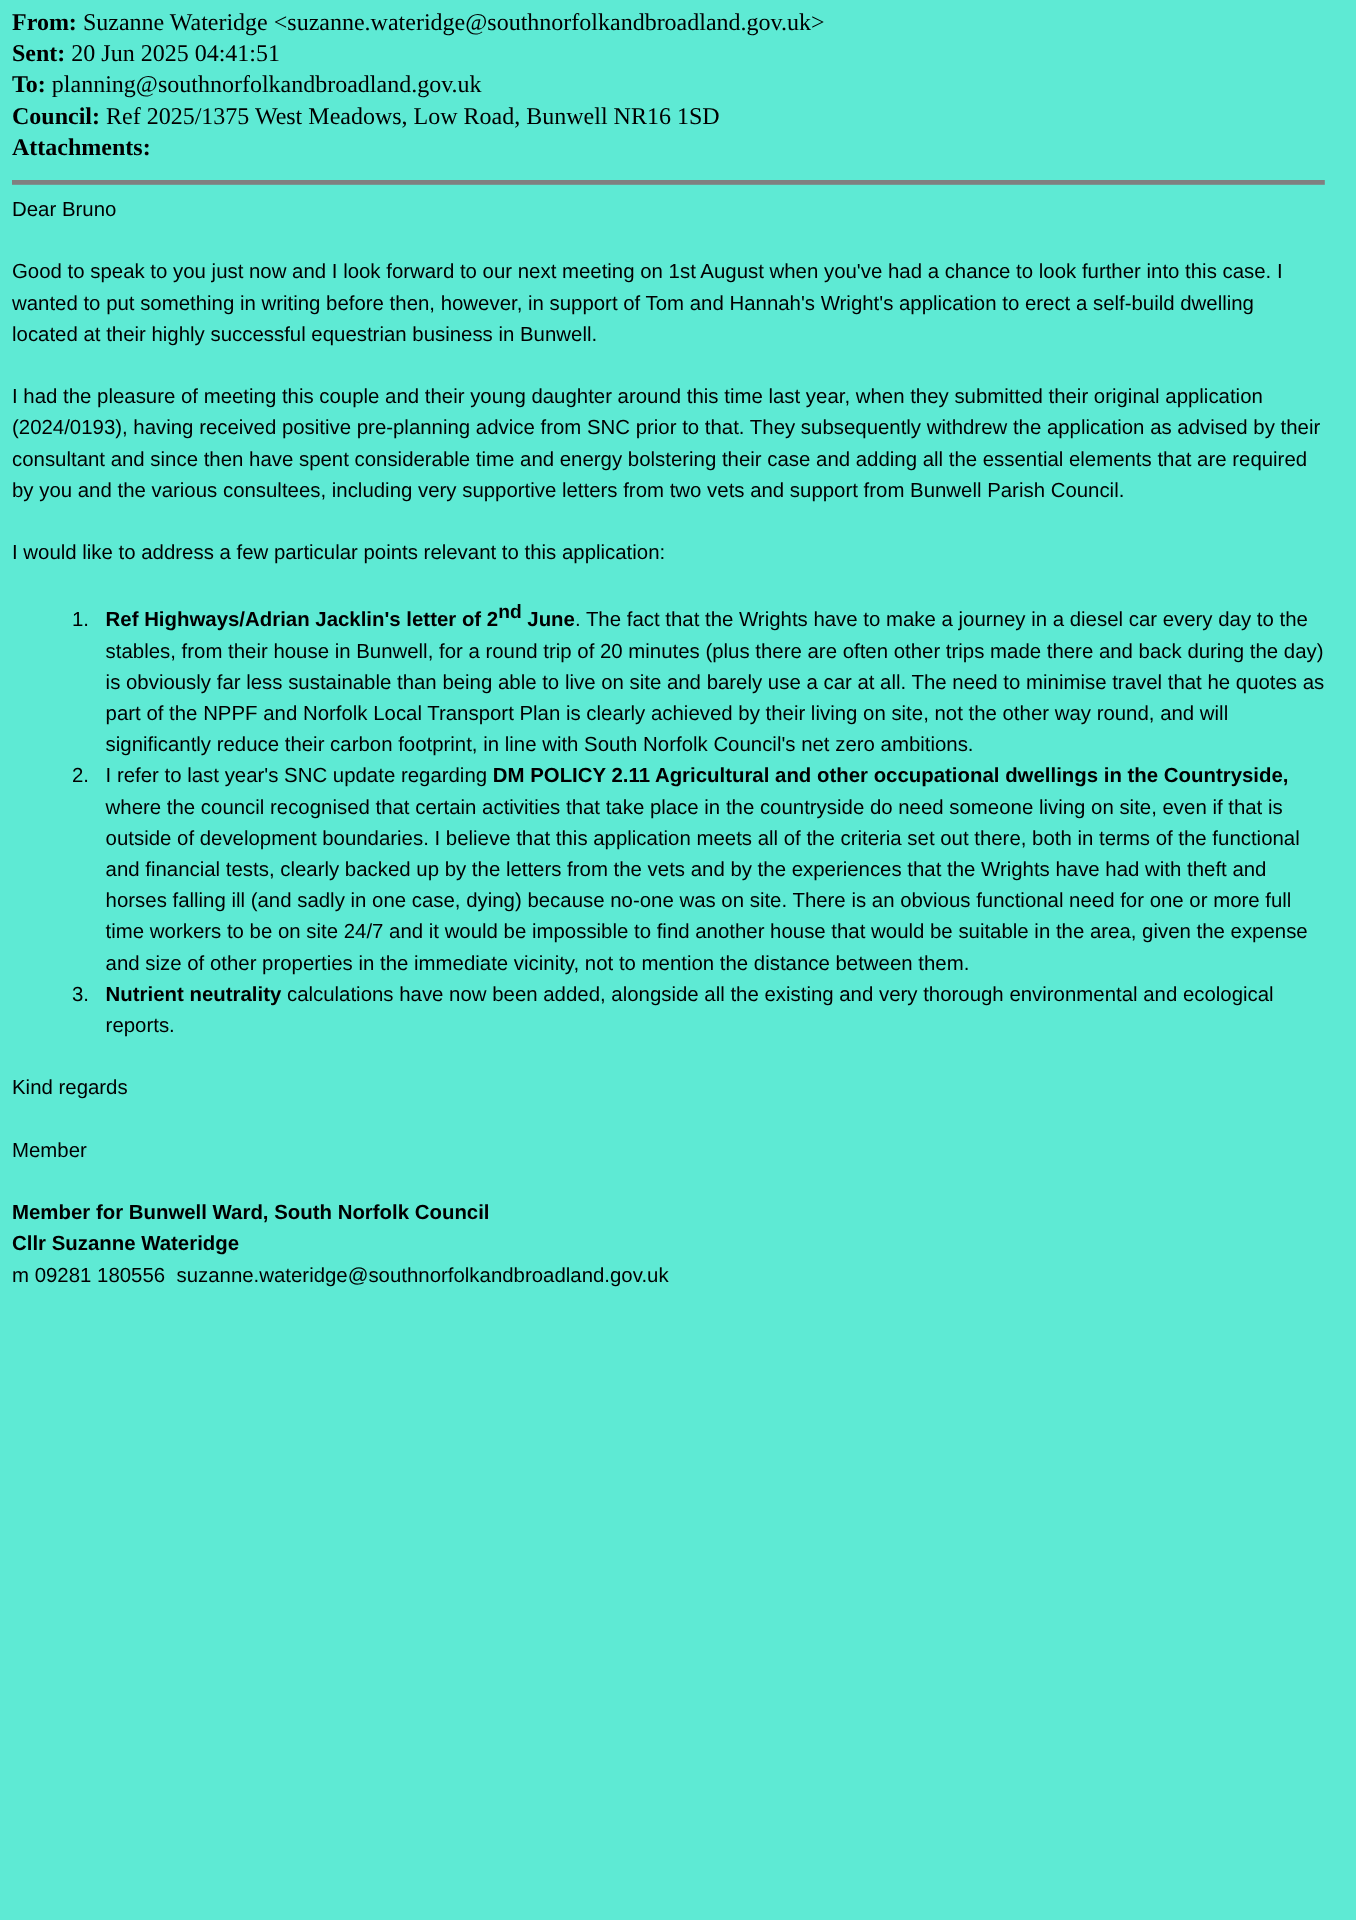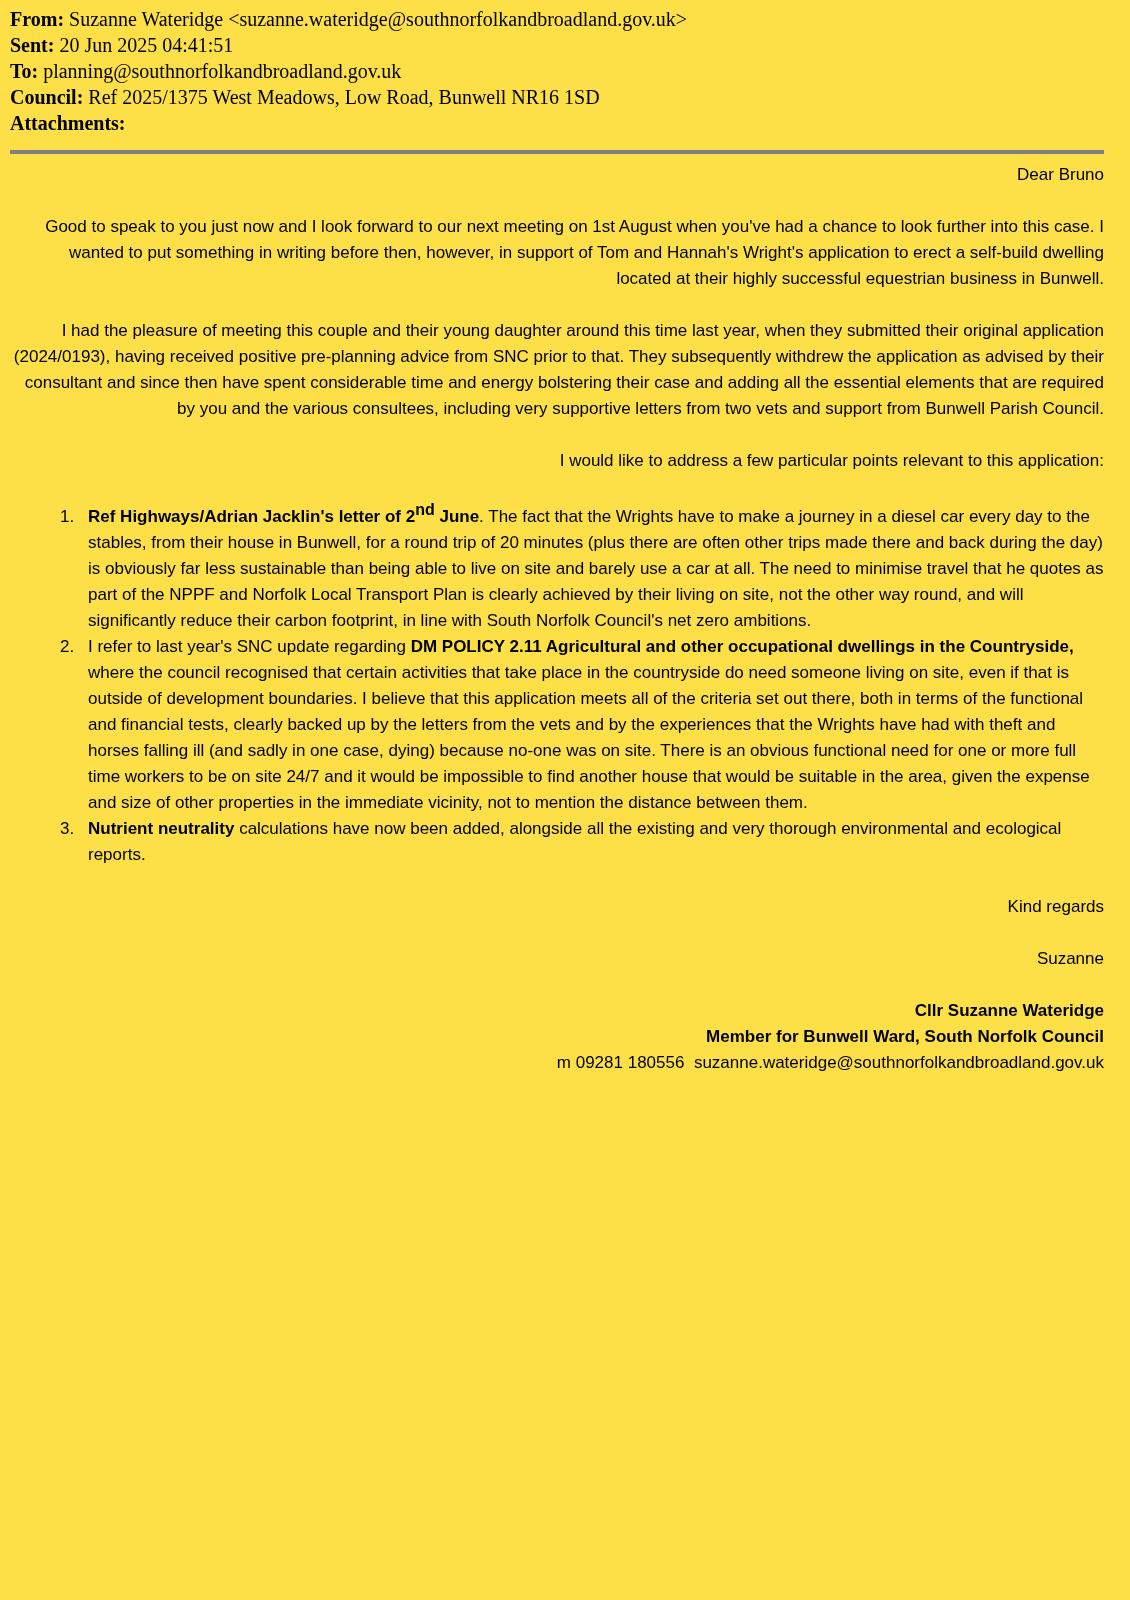--- a/index.html
+++ b/index.html
@@ -1,20 +1,20 @@
 <!DOCTYPE html>
 <html><head>
 <meta charset="utf-8">
 <style>
   * { box-sizing: border-box; }
   html, body { margin: 0; padding: 0; background: #ffffff; }
   .page {
     width: 1130px;
     min-height: 1600px;
-    background: #fde047;
+    background: #5eead4;
     color: #000000;
     padding: 6px 26px 40px 10px;
   }
   
   .headers {
     font-family: "Liberation Serif", serif;
     font-size: 20px;
     line-height: 26px;
     color: #000000;
   }
@@ -29,21 +29,21 @@
     margin: 14px 0 4px 0;
     width: 100%;
   }
   
   .body-text {
     font-family: "Liberation Sans", sans-serif;
     font-size: 17px;
     line-height: 26px;
     color: #000000;
   }
-  .body-text p { margin: 26px 0 0 0; text-align: right; }
+  .body-text p { margin: 26px 0 0 0; }
   .body-text p.salutation { margin-top: 8px; }
   .b { font-weight: bold; }
   sup.b {
     font-weight: bold;
     font-size: 16px;
     vertical-align: super;
     line-height: 0;
   }
   
   ol.points {
@@ -98,22 +98,22 @@
       </li>
       <li>
         <span class="num">3.</span>
         <div class="li-text"><span class="b">Nutrient neutrality</span><span> calculations have now been added, alongside all the existing and very thorough environmental and ecological reports.</span></div>
       </li>
     </ol>
 
 
     <p>Kind regards</p>
 
-    <p>Suzanne</p>
+    <p>Member</p>
 
     <div class="signature">
+      <p class="b">Member for Bunwell Ward, South Norfolk Council</p>
       <p class="b">Cllr Suzanne Wateridge</p>
-      <p class="b">Member for Bunwell Ward, South Norfolk Council</p>
       <p class="pre">m 09281 180556  suzanne.wateridge@southnorfolkandbroadland.gov.uk</p>
     </div>
 
   </div>
 </div>
 
 </body></html>

